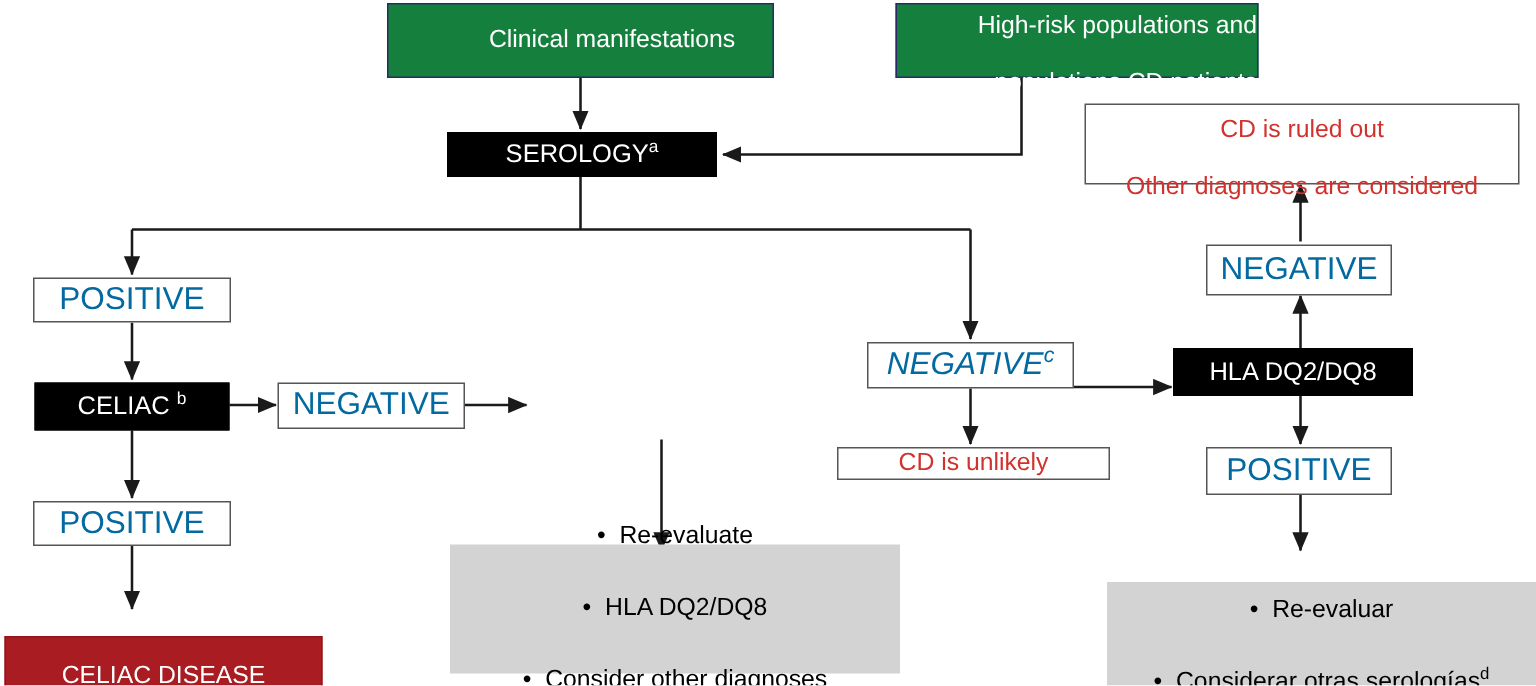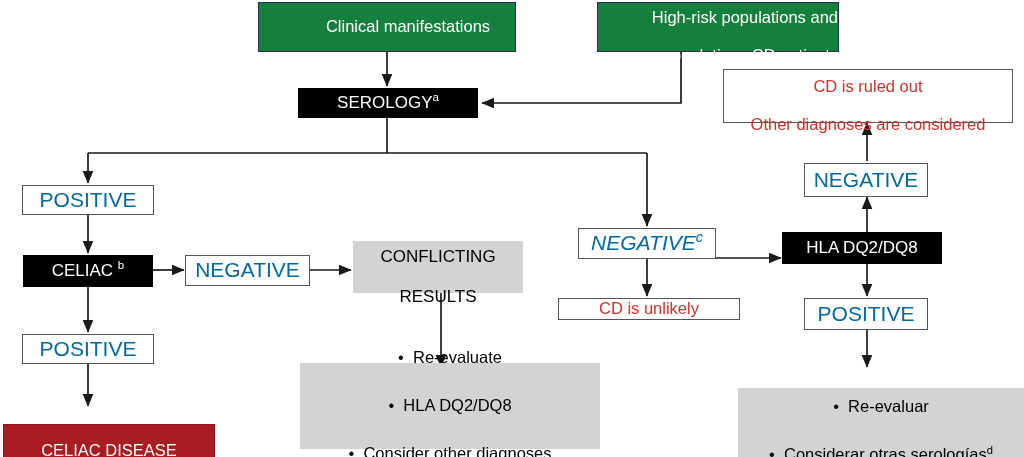--- a/index.html
+++ b/index.html
@@ -164,26 +164,20 @@
   </div>
 
   <div class="node v-black" style="left:23px; top:255px; width:130px; height:32px;">
     <span class="txt"><span>CELIAC</span> <sup>b</sup></span>
   </div>
 
   <div class="node v-white" style="left:185px; top:255px; width:125px; height:31px;">
     <span class="txt">NEGATIVE</span>
   </div>
 
-  <div class="node v-grey" style="left:353px; top:241px; width:170px; height:52px;">
-    <span class="txt">
-      <span>CONFLICTING</span><br>
-      <span>RESULTS</span>
-    </span>
-  </div>
 
   <div class="node v-white" style="left:22px; top:334px; width:132px; height:30px;">
     <span class="txt">POSITIVE</span>
   </div>
 
   <div class="node v-darkred" style="left:3px; top:424px; width:212px; height:54px;">
     <span class="txt">CELIAC DISEASE</span>
   </div>
 
   <div class="node v-white" style="left:578px; top:228px; width:138px; height:31px;font-style:italic;">

